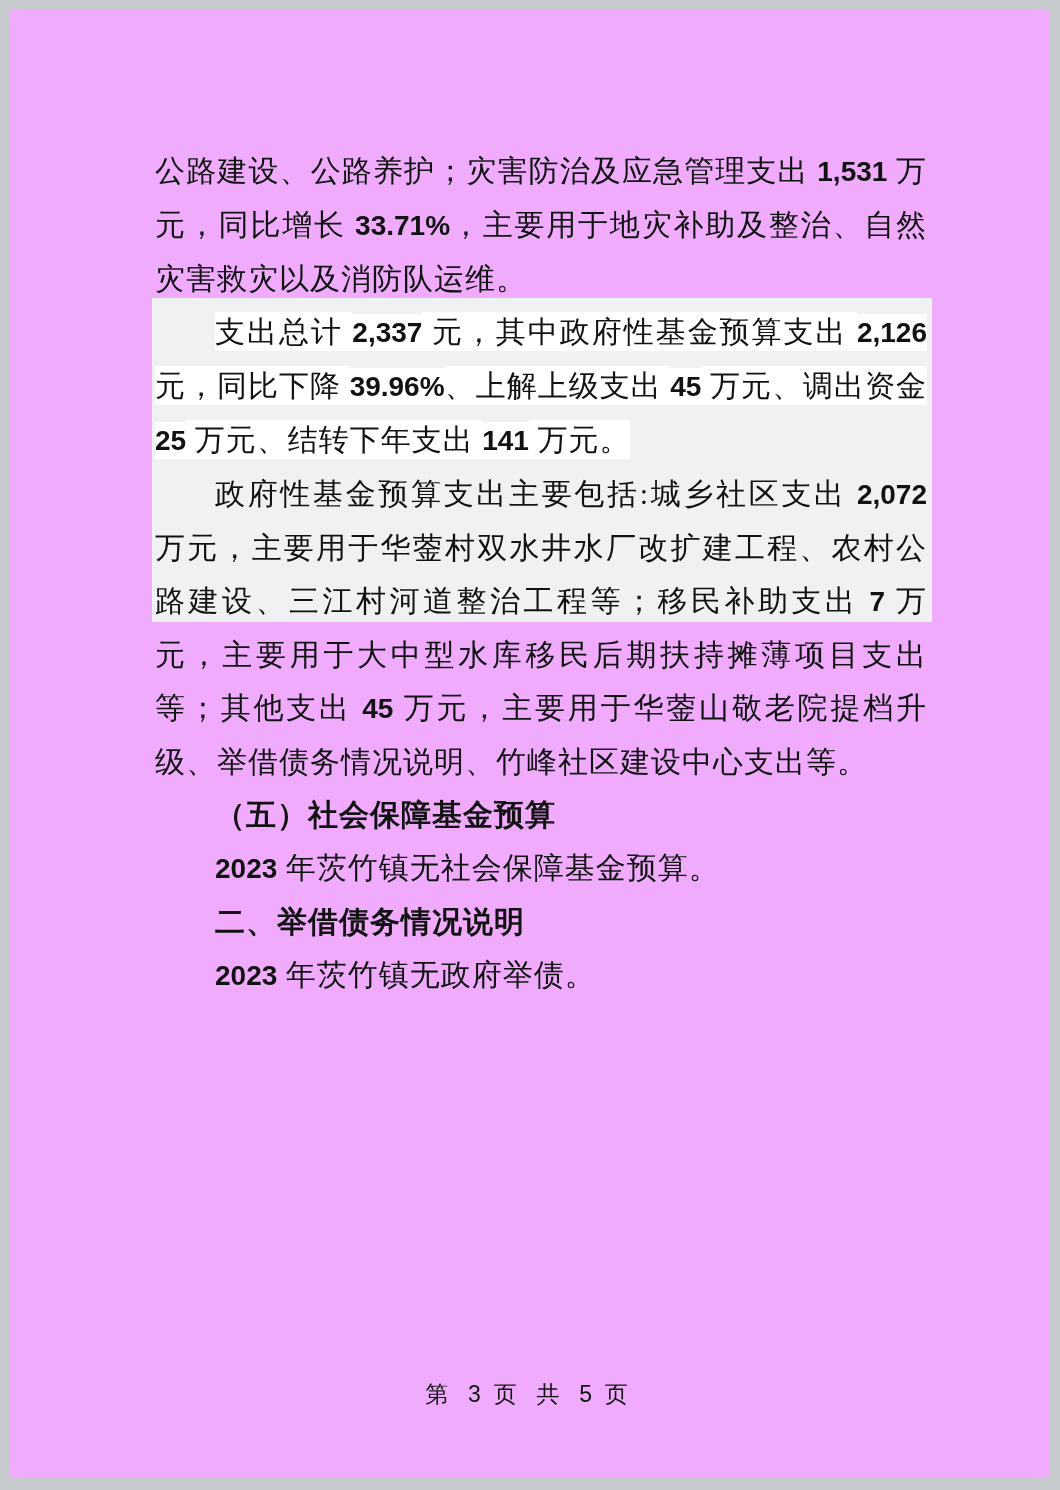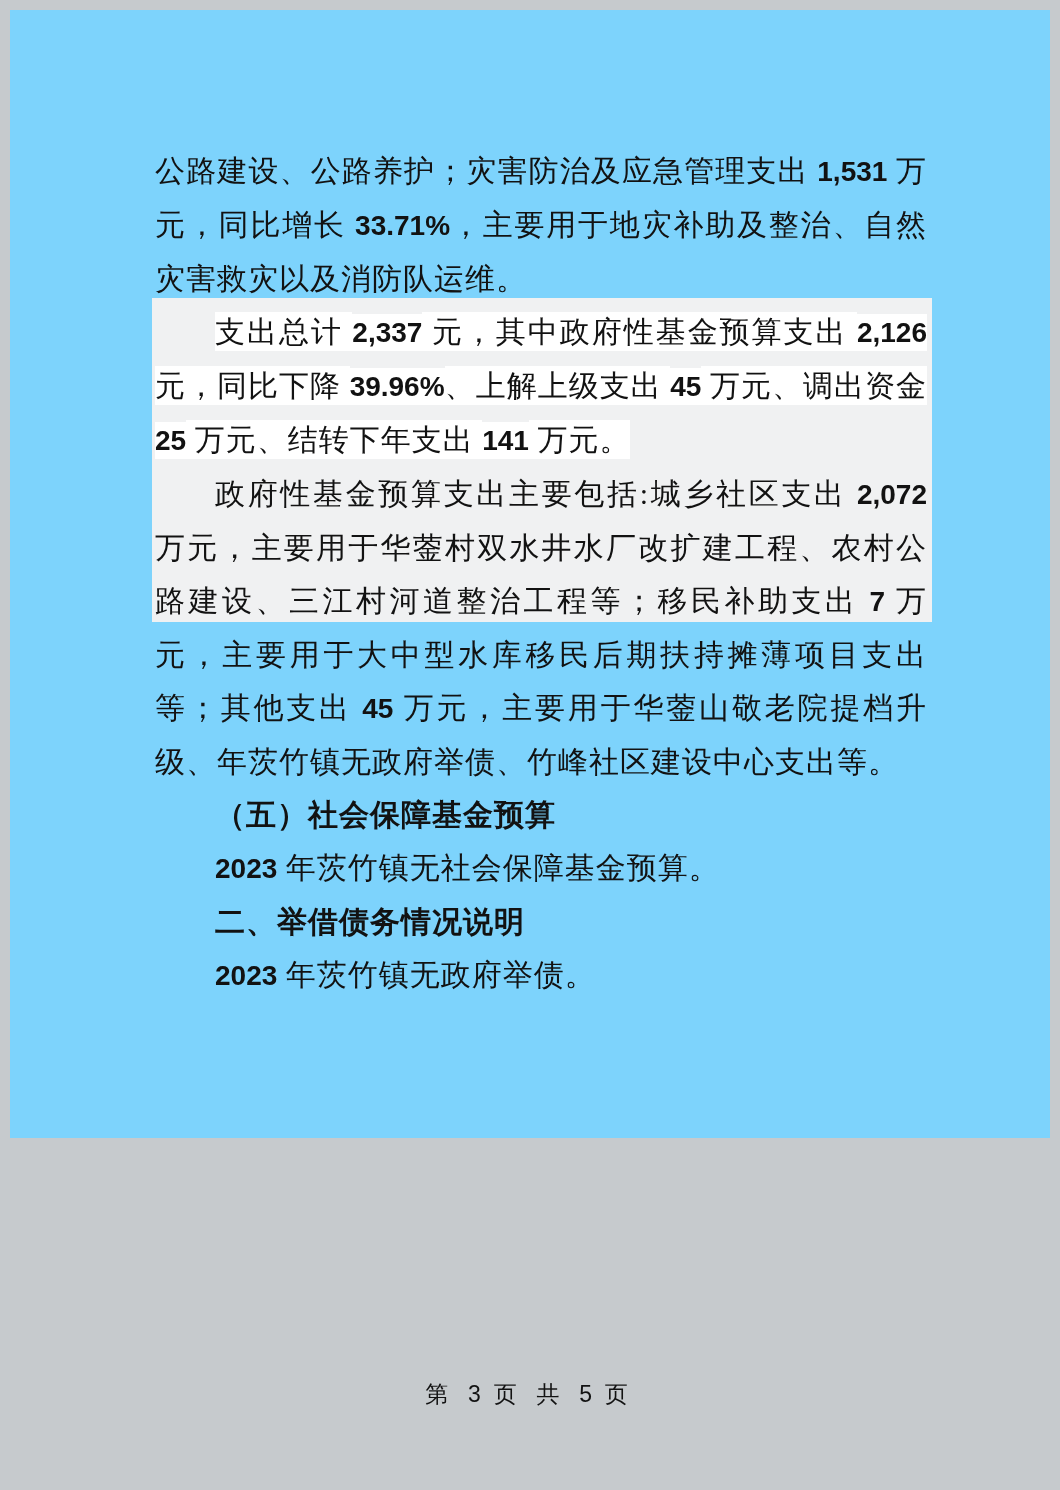--- a/index.html
+++ b/index.html
@@ -9,22 +9,22 @@
     width: 1060px;
     height: 1490px;
     overflow: hidden;
     position: relative;
   }
   .page {
     position: absolute;
     left: 10px;
     top: 10px;
     width: 1040px;
-    height: 1128px;
-    background: #7dd3fc;
+    height: 1468px;
+    background: #f0abfc;
   }
   .shade-panel {
     position: absolute;
     left: 142px;
     top: 288px;
     width: 780px;
     height: 324px;
     background: #f0f1f2;
   }
   .content {
@@ -80,20 +80,20 @@
   }
 </style>
 </head>
 <body>
 
 <div class="page">
   <div class="shade-panel"></div>
   <div class="content">
       <p class="body"><span class="seg">公路建设、公路养护；灾害防治及应急管理支出 </span><span class="seg num">1,531</span><span class="seg"> 万元，同比增长 </span><span class="seg num">33.71%</span><span class="seg">，主要用于地灾补助及整治、自然灾害救灾以及消防队运维。</span></p>
       <p class="indent shaded body"><span class="seg">支出总计 </span><span class="seg num">2,337</span><span class="seg"> 元，其中政府性基金预算支出 </span><span class="seg num">2,126</span><span class="seg"> 元，同比下降 </span><span class="seg num">39.96%</span><span class="seg">、上解上级支出 </span><span class="seg num">45</span><span class="seg"> 万元、调出资金 </span><span class="seg num">25</span><span class="seg"> 万元、结转下年支出 </span><span class="seg num">141</span><span class="seg"> 万元。</span></p>
-      <p class="indent body"><span class="seg">政府性基金预算支出主要包括:城乡社区支出 </span><span class="seg num">2,072</span><span class="seg"> 万元，主要用于华蓥村双水井水厂改扩建工程、农村公路建设、三江村河道整治工程等；移民补助支出 </span><span class="seg num">7</span><span class="seg"> 万元，主要用于大中型水库移民后期扶持摊薄项目支出等；其他支出 </span><span class="seg num">45</span><span class="seg"> 万元，主要用于华蓥山敬老院提档升级、年茨竹镇无政府举债、竹峰社区建设中心支出等。</span></p>
+      <p class="indent body"><span class="seg">政府性基金预算支出主要包括:城乡社区支出 </span><span class="seg num">2,072</span><span class="seg"> 万元，主要用于华蓥村双水井水厂改扩建工程、农村公路建设、三江村河道整治工程等；移民补助支出 </span><span class="seg num">7</span><span class="seg"> 万元，主要用于大中型水库移民后期扶持摊薄项目支出等；其他支出 </span><span class="seg num">45</span><span class="seg"> 万元，主要用于华蓥山敬老院提档升级、举借债务情况说明、竹峰社区建设中心支出等。</span></p>
       <p class="indent h-serif"><span class="seg">（五）社会保障基金预算</span></p>
       <p class="indent body"><span class="seg num">2023</span><span class="seg"> 年茨竹镇无社会保障基金预算。</span></p>
       <p class="indent h-sans"><span class="seg">二、举借债务情况说明</span></p>
       <p class="indent body"><span class="seg num">2023</span><span class="seg"> 年茨竹镇无政府举债。</span></p>
     </div>
   <div class="page-footer"><span class="seg">第 </span><span class="seg num">3</span><span class="seg"> 页 共 </span><span class="seg num">5</span><span class="seg"> 页</span></div>
 </div>
 
 </body></html>

